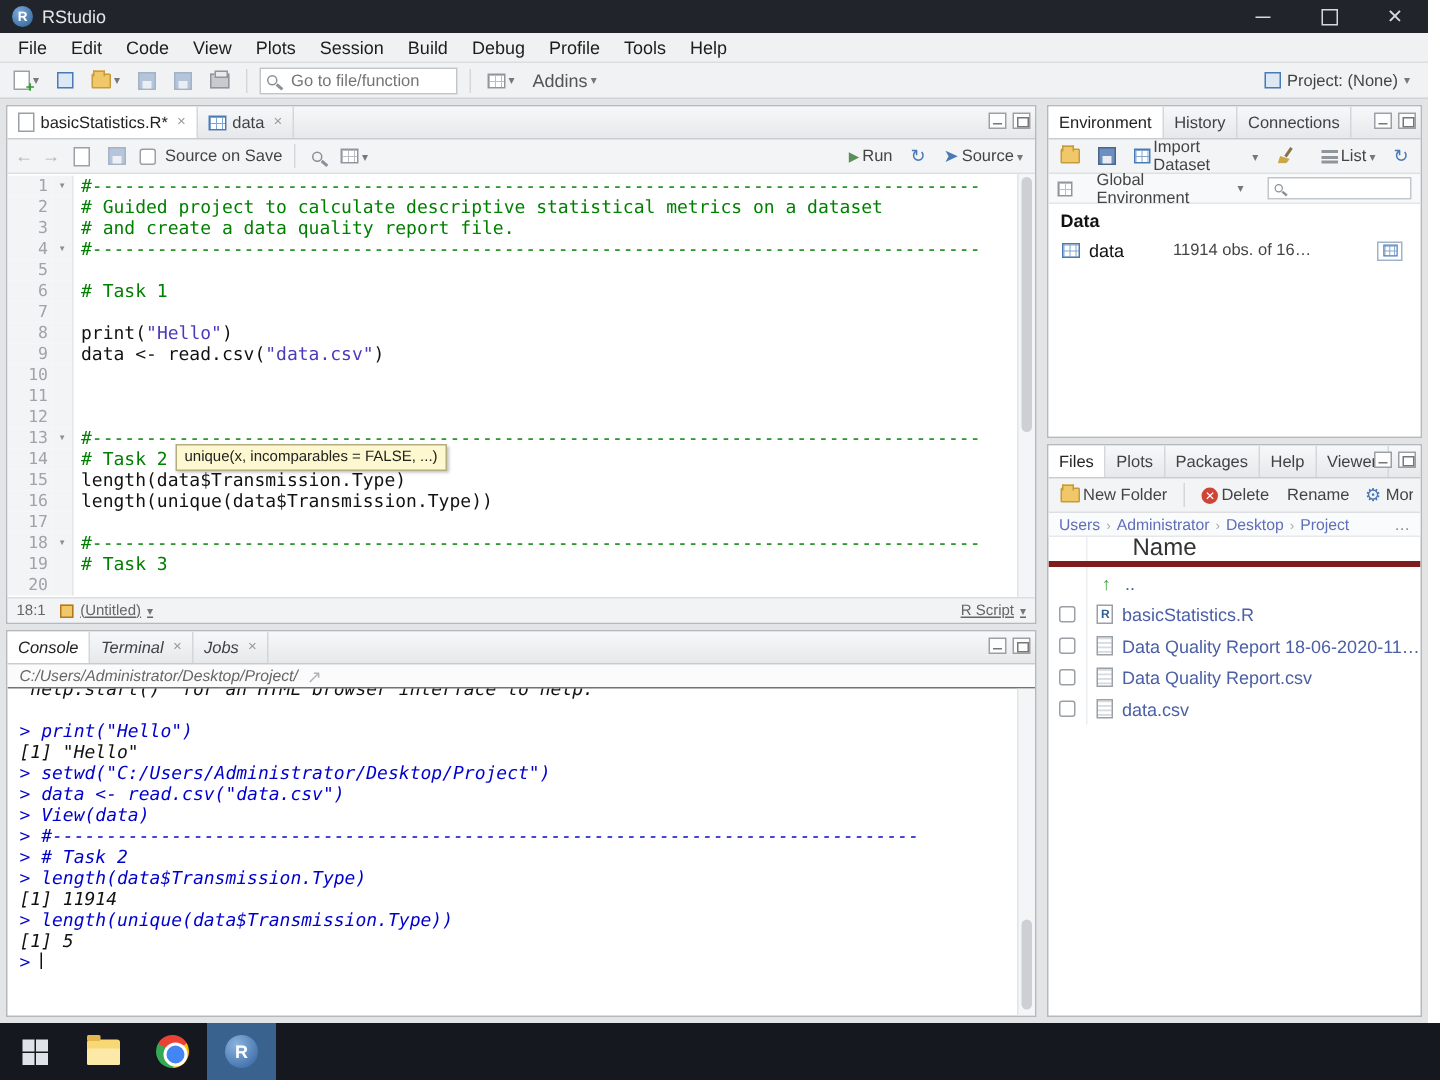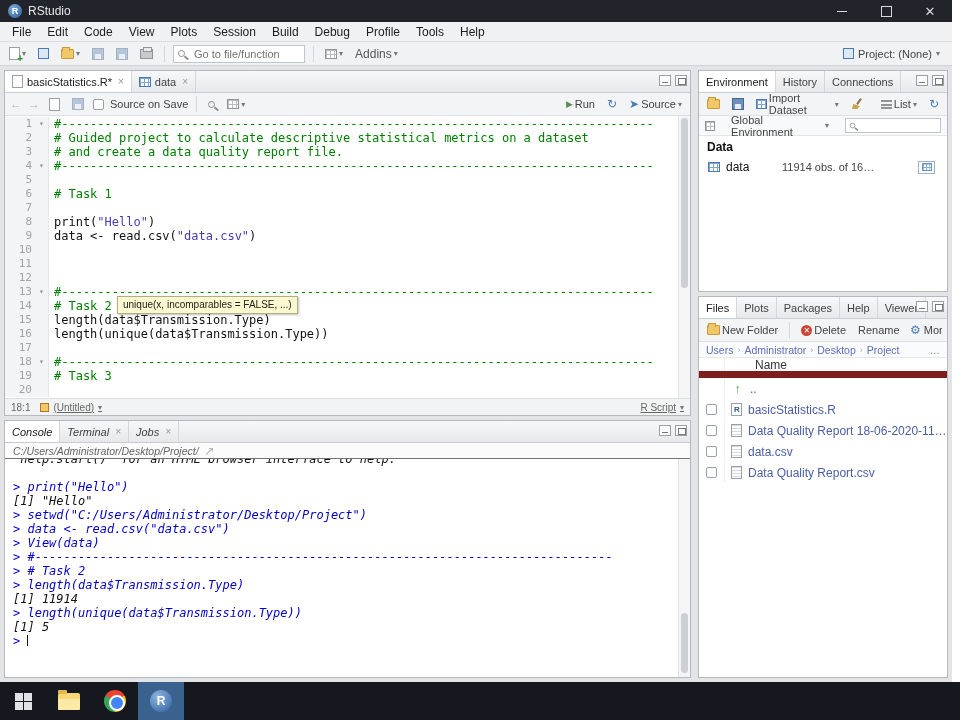--- a/index.html
+++ b/index.html
@@ -105,21 +105,21 @@
   .broom::before{content:"";position:absolute;left:7px;top:0;width:2px;height:7px;background:#8a7248;transform:rotate(35deg);}
   .broom::after{content:"";position:absolute;left:1px;top:6px;width:8px;height:5px;background:#c9a84c;clip-path:polygon(0 100%,20% 0,100% 40%,70% 100%);}
   .lines-ico{width:11px;height:9px;border-top:2px solid #8f959b;border-bottom:2px solid #8f959b;position:relative;}
   .lines-ico::after{content:"";position:absolute;left:0;top:2.5px;width:100%;border-top:2px solid #8f959b;}
 
   
   .crumbs{height:16px;flex:none;background:#fafbfc;border-bottom:1px solid #e6e8ea;display:flex;align-items:center;font-size:10.5px;color:#888;padding:0 7px;gap:4px;overflow:hidden;}
   .crumb{color:#5f6fb8;white-space:nowrap;}
   .crumb-sep{color:#aaa;font-size:9px;}
   .crumb-ell{margin-left:auto;color:#888;}
-  .fhead{height:20px;flex:none;border-bottom:7px solid #7f1d1d;display:flex;align-items:center;font-size:12px;color:#333;}
+  .fhead{height:20px;flex:none;border-bottom:4px solid #7f1d1d;display:flex;align-items:center;font-size:16px;color:#333;}
   .cb-col{width:26px;flex:none;display:flex;align-items:center;justify-content:center;border-right:1px solid #eceef0;height:100%;}
   .files-body{flex:1;overflow:hidden;}
   .file-row{display:flex;align-items:center;height:21px;font-size:12px;}
   .fico{flex:none;margin:0 6px 0 6px;position:relative;}
   .fname{color:#4a5fa5;white-space:nowrap;overflow:hidden;}
   .up-arrow-icon{color:#2e9b2e;font-weight:bold;font-size:12px;width:13px;text-align:center;}
   .up-arrow-icon::before{content:"↑";}
   .r-file-icon,.data-file-icon{width:11px;height:13px;background:#fff;border:1px solid #9aa0a5;}
   .r-file-icon::after{content:"R";position:absolute;left:2px;top:1px;font-size:8px;color:#2e6096;font-weight:bold;}
   .data-file-icon{background-image:linear-gradient(#d7dbdf 1px,transparent 1px);background-size:100% 3px;}
@@ -486,28 +486,28 @@
               <span class="cb"></span>
             </span>
             <span class="fico data-file-icon"></span>
             <span class="fname">Data Quality Report 18-06-2020-11…</span>
           </div>
           <div class="file-row">
             <span class="cb-col">
               <span class="cb"></span>
             </span>
             <span class="fico data-file-icon"></span>
-            <span class="fname">data.csv</span>
+            <span class="fname">Data Quality Report.csv</span>
           </div>
           <div class="file-row">
             <span class="cb-col">
               <span class="cb"></span>
             </span>
             <span class="fico data-file-icon"></span>
-            <span class="fname">Data Quality Report.csv</span>
+            <span class="fname">data.csv</span>
           </div>
         </div>
     </div>
 
   </div>
 
   <div class="desktop-strip"></div>
 
   <div class="taskbar">
     <div class="tb-app">

